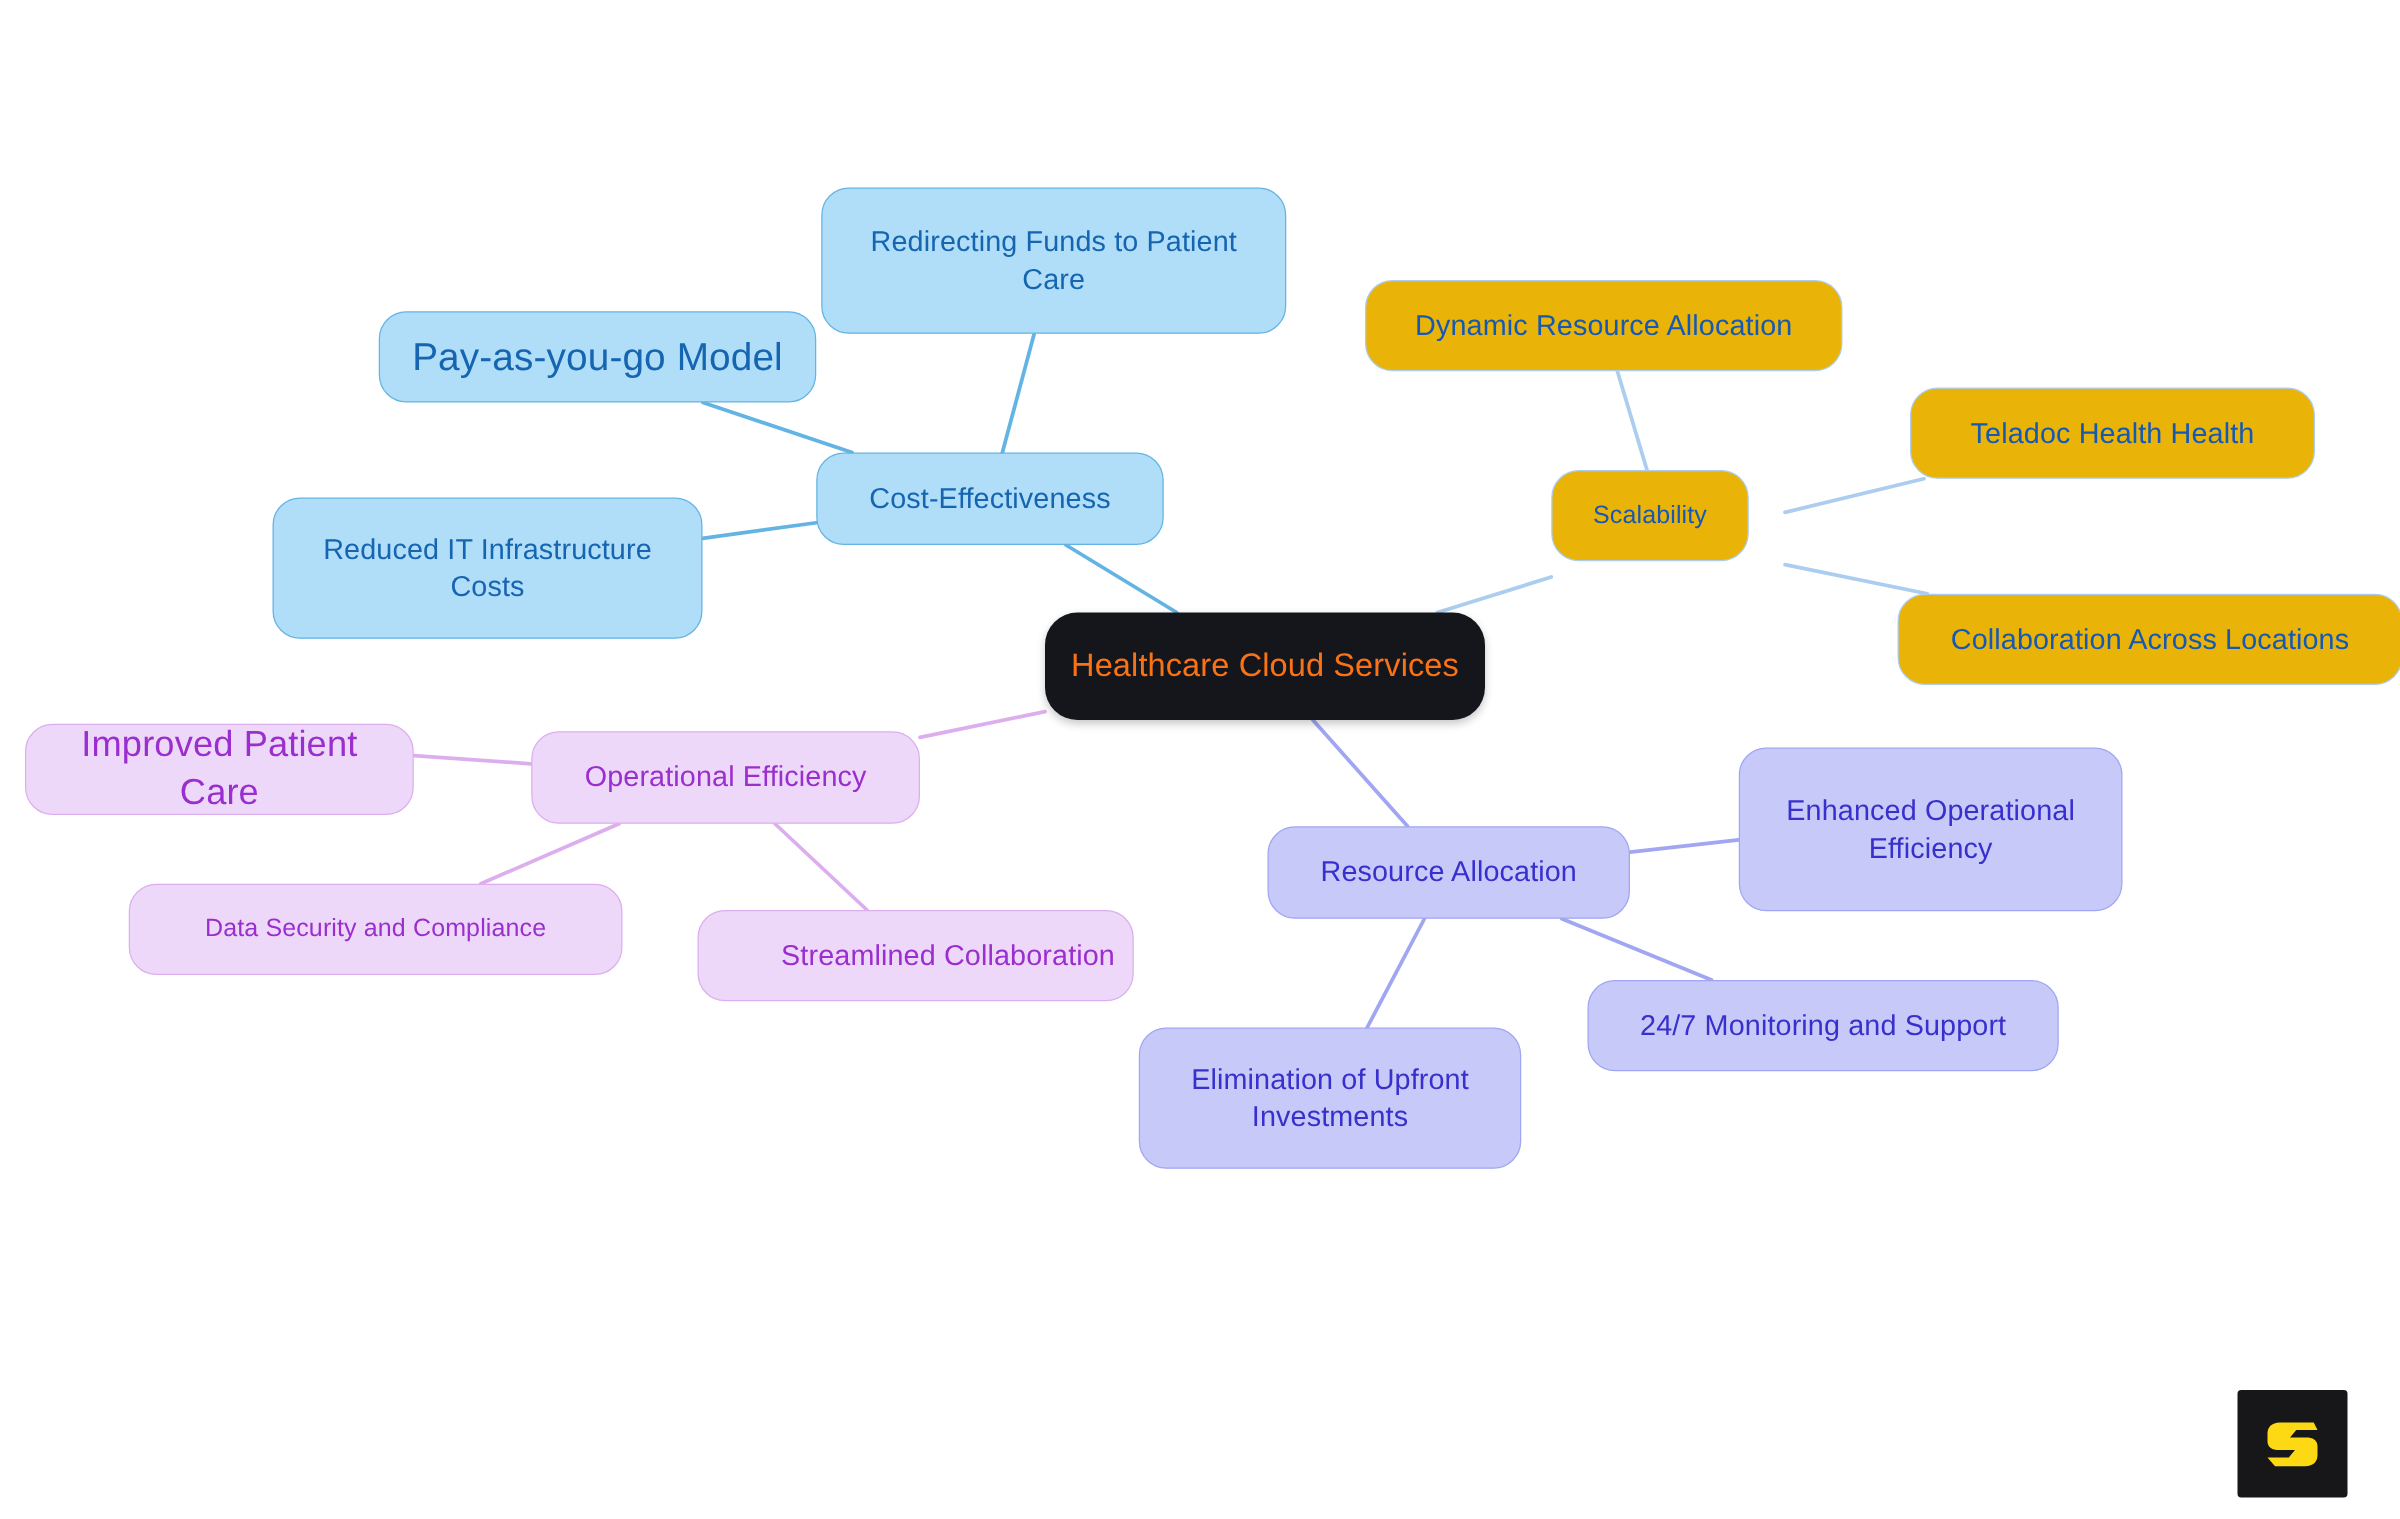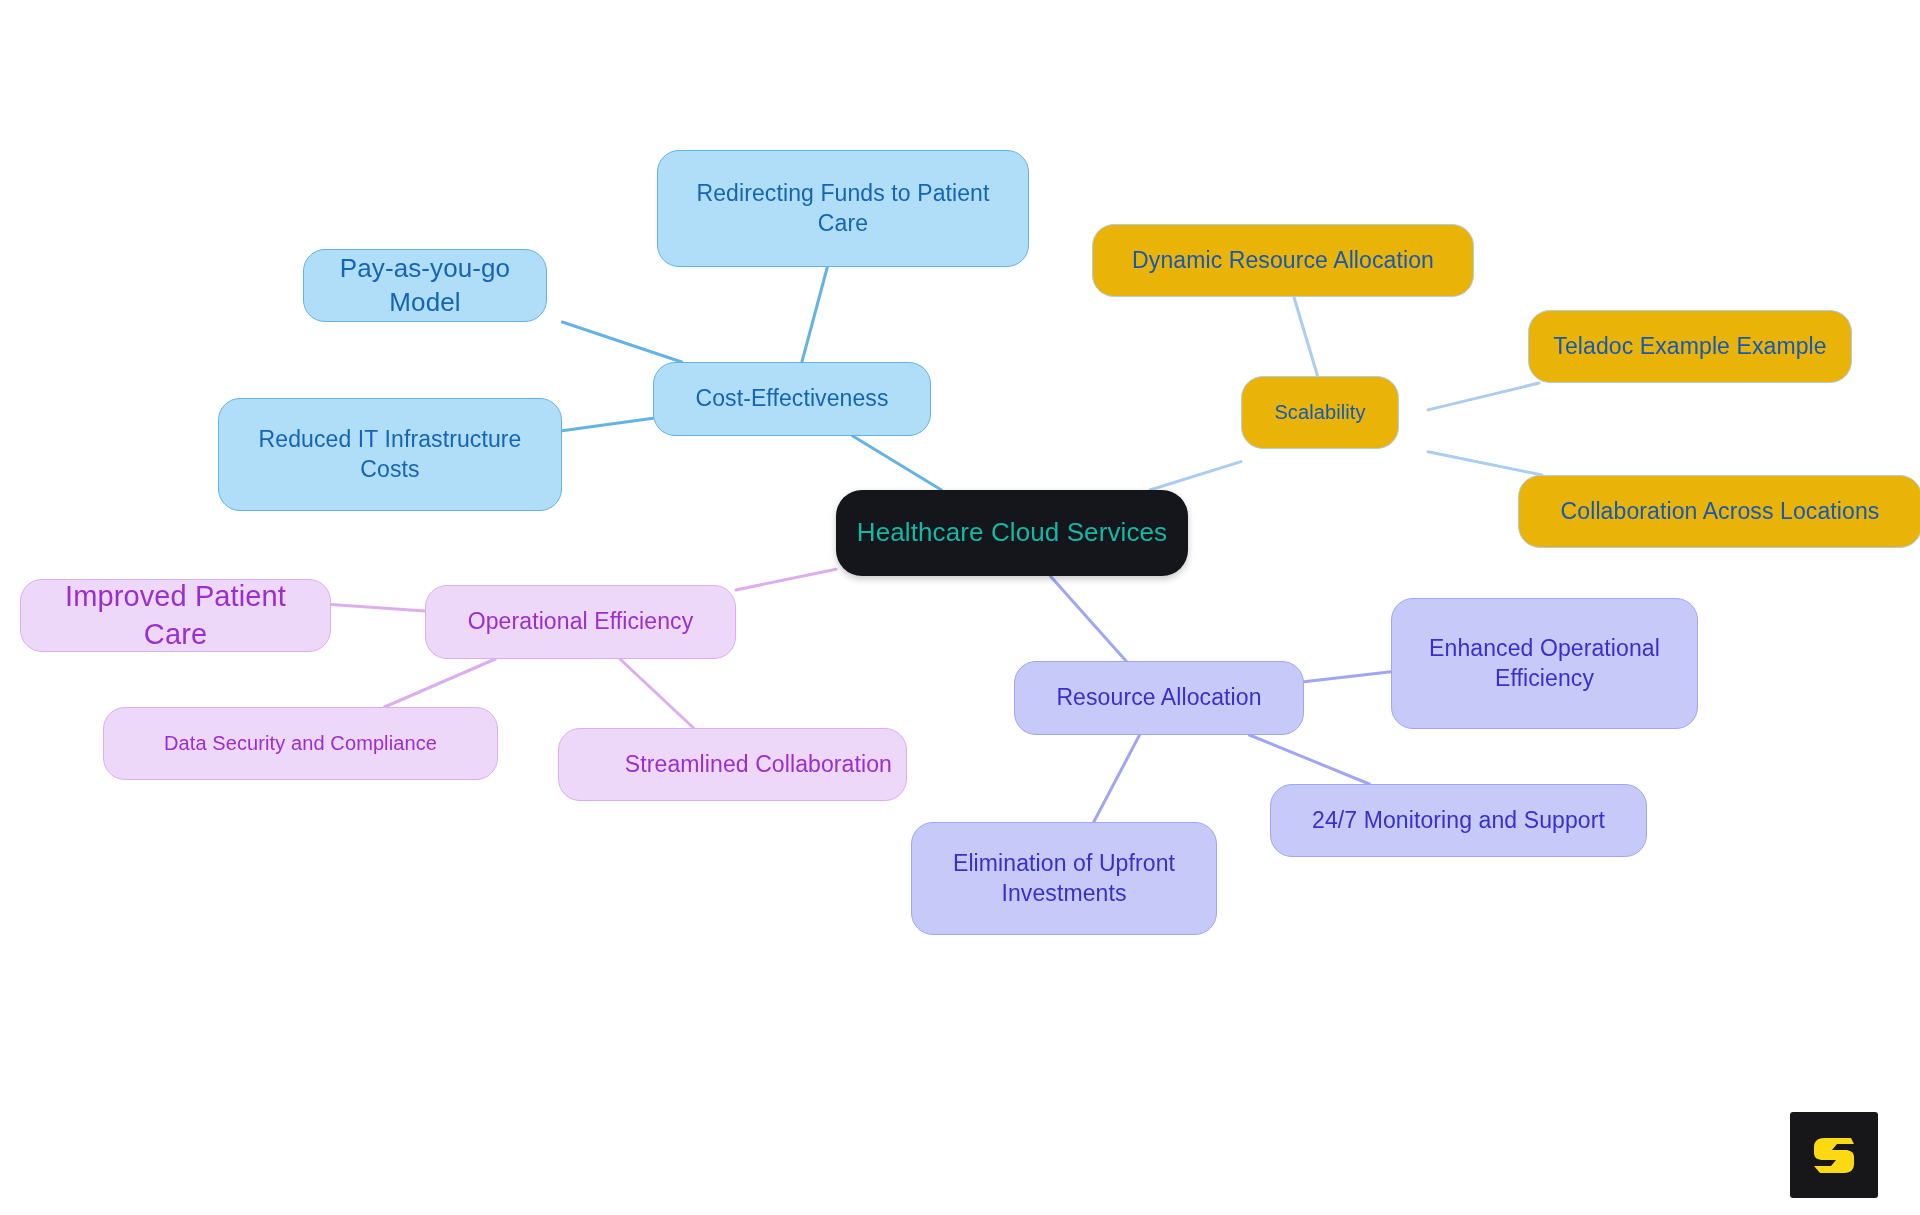--- a/index.html
+++ b/index.html
@@ -37,21 +37,21 @@
     border-radius: 22px;
     border-style: solid;
     border-width: 1.5px;
     line-height: 1.28;
     padding: 18px 14px;
     letter-spacing: 0.1px;
   }
   .node-root {
     border-radius: 26px;
     border: none;
-    color: #14b8a6;
+    color: #f97316;
     background: #14161c;
     font-size: 26px;
     box-shadow: 0 3px 7px rgba(0,0,0,0.22);
   }
   .node-blue-strong {
     background: #b0ddf8;
     border-color: #63b4e4;
     color: #1565b0;
   }
   .node-blue-soft {
@@ -112,34 +112,34 @@
   <div id="nodes-layer">
       <div class="node node-root" style="left: 836px; top: 490px; width: 352px; height: 86px; font-size: 26px;">
         <span class="node-text">Healthcare Cloud Services</span>
       </div>
       <div class="node node-blue-strong" style="left: 653px; top: 362px; width: 278px; height: 74px; font-size: 23px;">
         <span class="node-text">Cost-Effectiveness</span>
       </div>
       <div class="node node-blue-strong" style="left: 657px; top: 150px; width: 372px; height: 117px; font-size: 23px;">
         <span class="node-text">Redirecting Funds to Patient Care</span>
       </div>
-      <div class="node node-blue-strong" style="left: 303px; top: 249px; width: 244px; height: 73px; font-size: 26px;">
+      <div class="node node-blue-strong" style="left: 303px; top: 249px; width: 350px; height: 73px; font-size: 31px;">
         <span class="node-text">Pay-as-you-go Model</span>
       </div>
       <div class="node node-blue-strong" style="left: 218px; top: 398px; width: 344px; height: 113px; font-size: 23px;">
         <span class="node-text">Reduced IT Infrastructure Costs</span>
       </div>
       <div class="node node-blue-soft" style="left: 1241px; top: 376px; width: 158px; height: 73px; font-size: 20px;">
         <span class="node-text">Scalability</span>
       </div>
       <div class="node node-blue-soft" style="left: 1092px; top: 224px; width: 382px; height: 73px; font-size: 23px;">
         <span class="node-text">Dynamic Resource Allocation</span>
       </div>
       <div class="node node-blue-soft" style="left: 1528px; top: 310px; width: 324px; height: 73px; font-size: 23px;">
-        <span class="node-text">Teladoc Example Example</span>
+        <span class="node-text">Teladoc Health Health</span>
       </div>
       <div class="node node-blue-soft" style="left: 1518px; top: 475px; width: 404px; height: 73px; font-size: 23px;">
         <span class="node-text">Collaboration Across Locations</span>
       </div>
       <div class="node node-indigo" style="left: 1014px; top: 661px; width: 290px; height: 74px; font-size: 23px;">
         <span class="node-text">Resource Allocation</span>
       </div>
       <div class="node node-indigo" style="left: 1391px; top: 598px; width: 307px; height: 131px; font-size: 23px;">
         <span class="node-text">Enhanced Operational Efficiency</span>
       </div>

